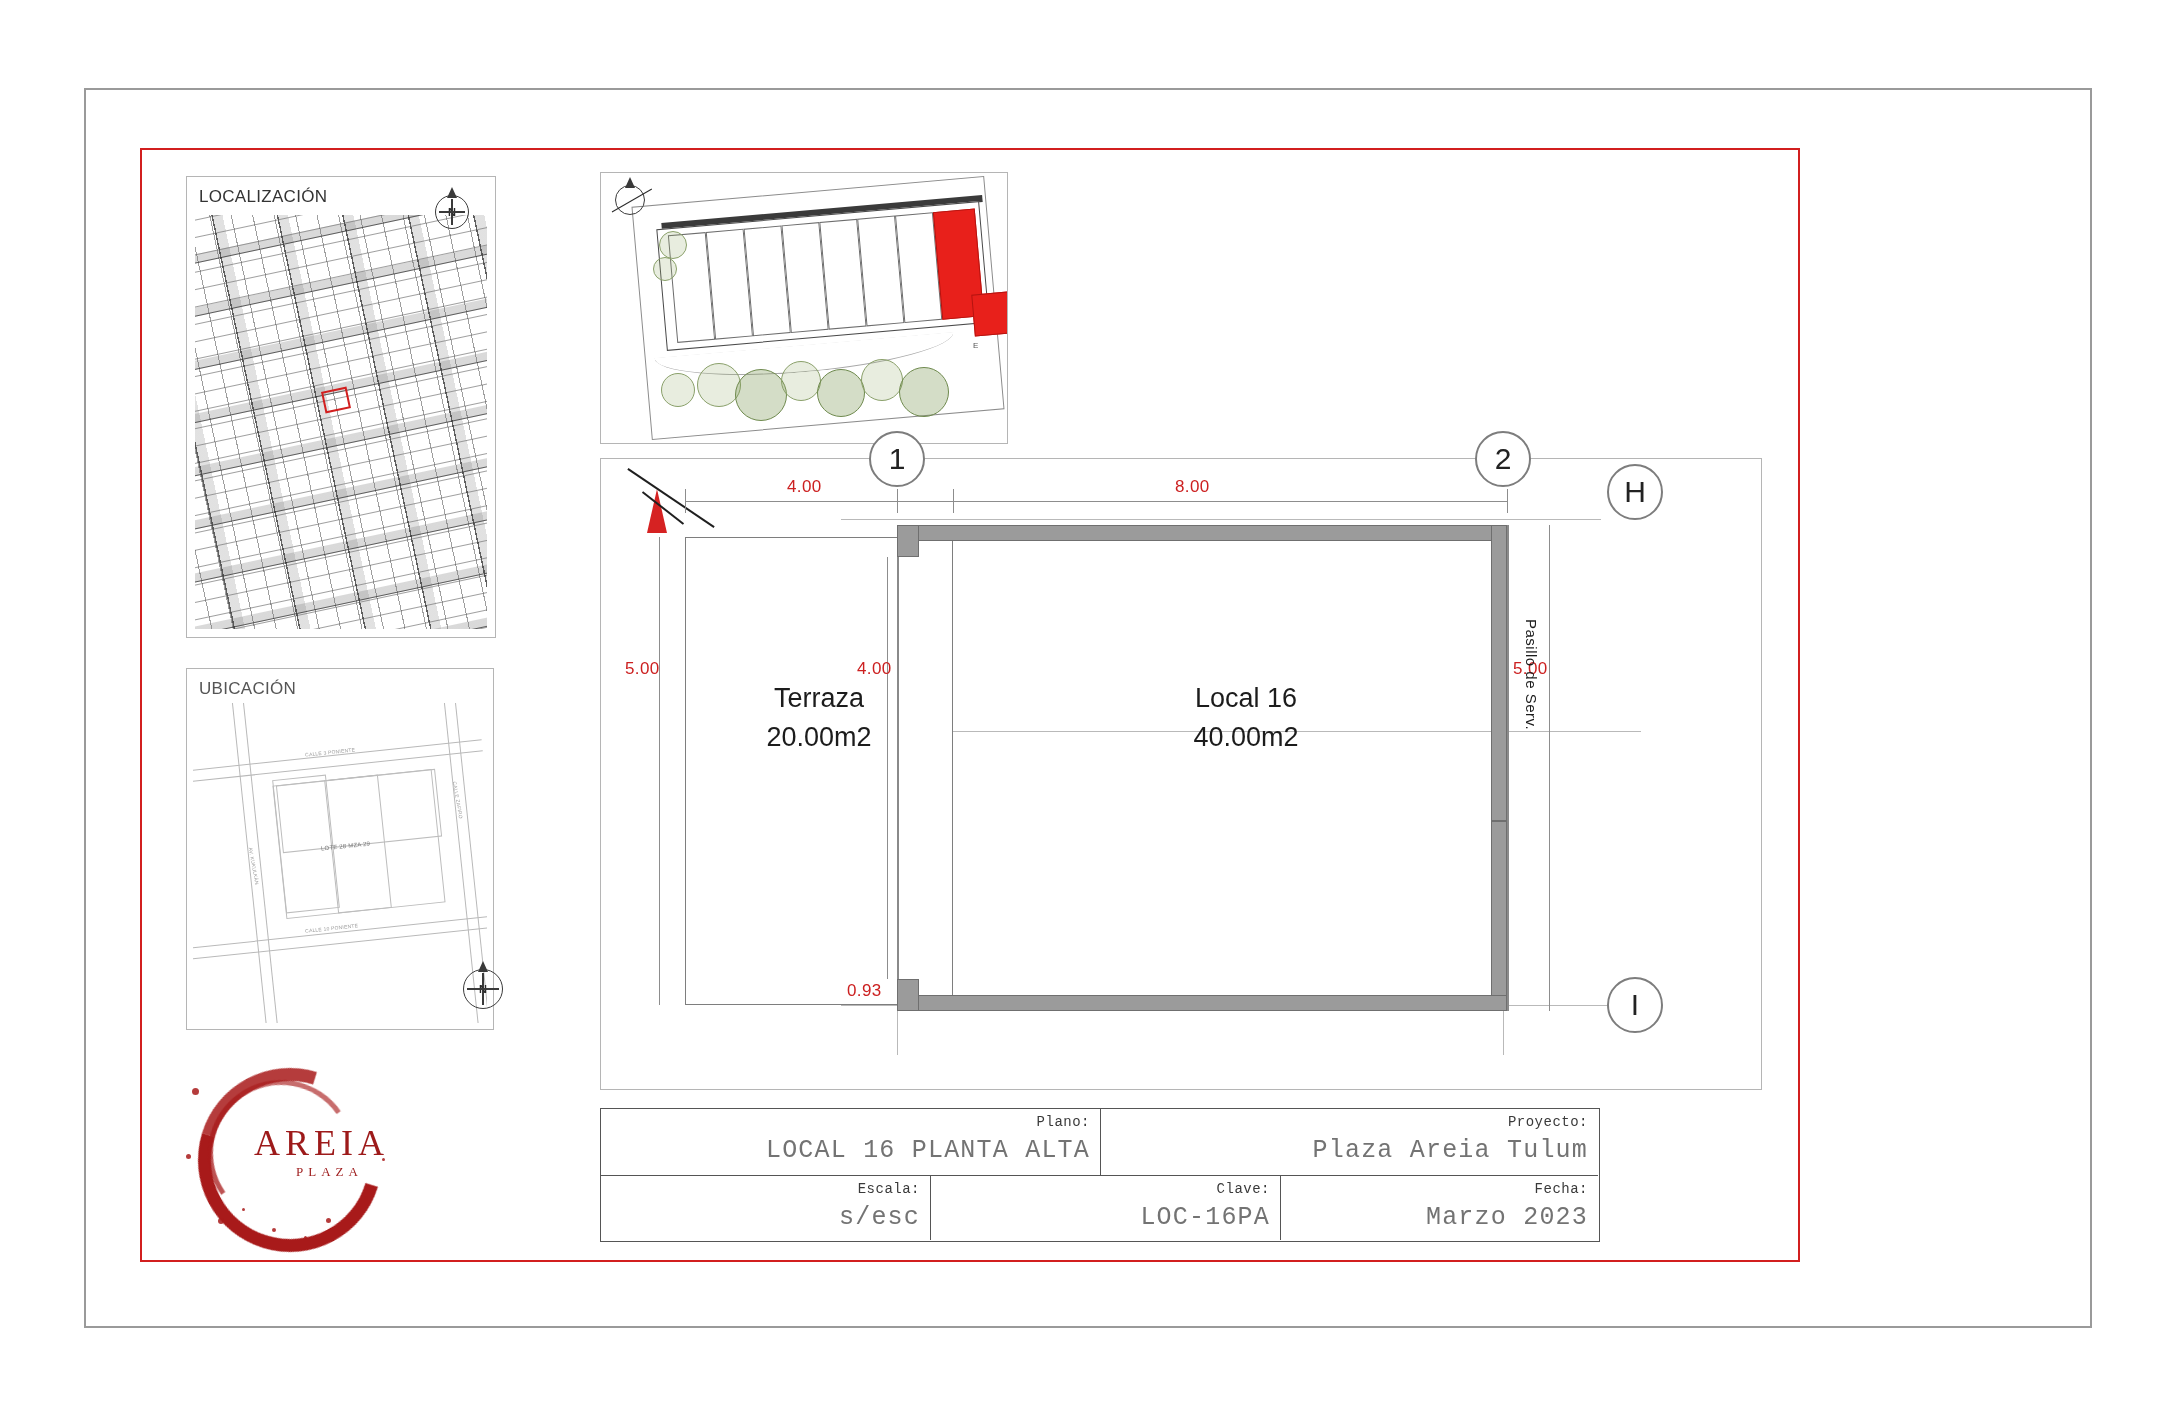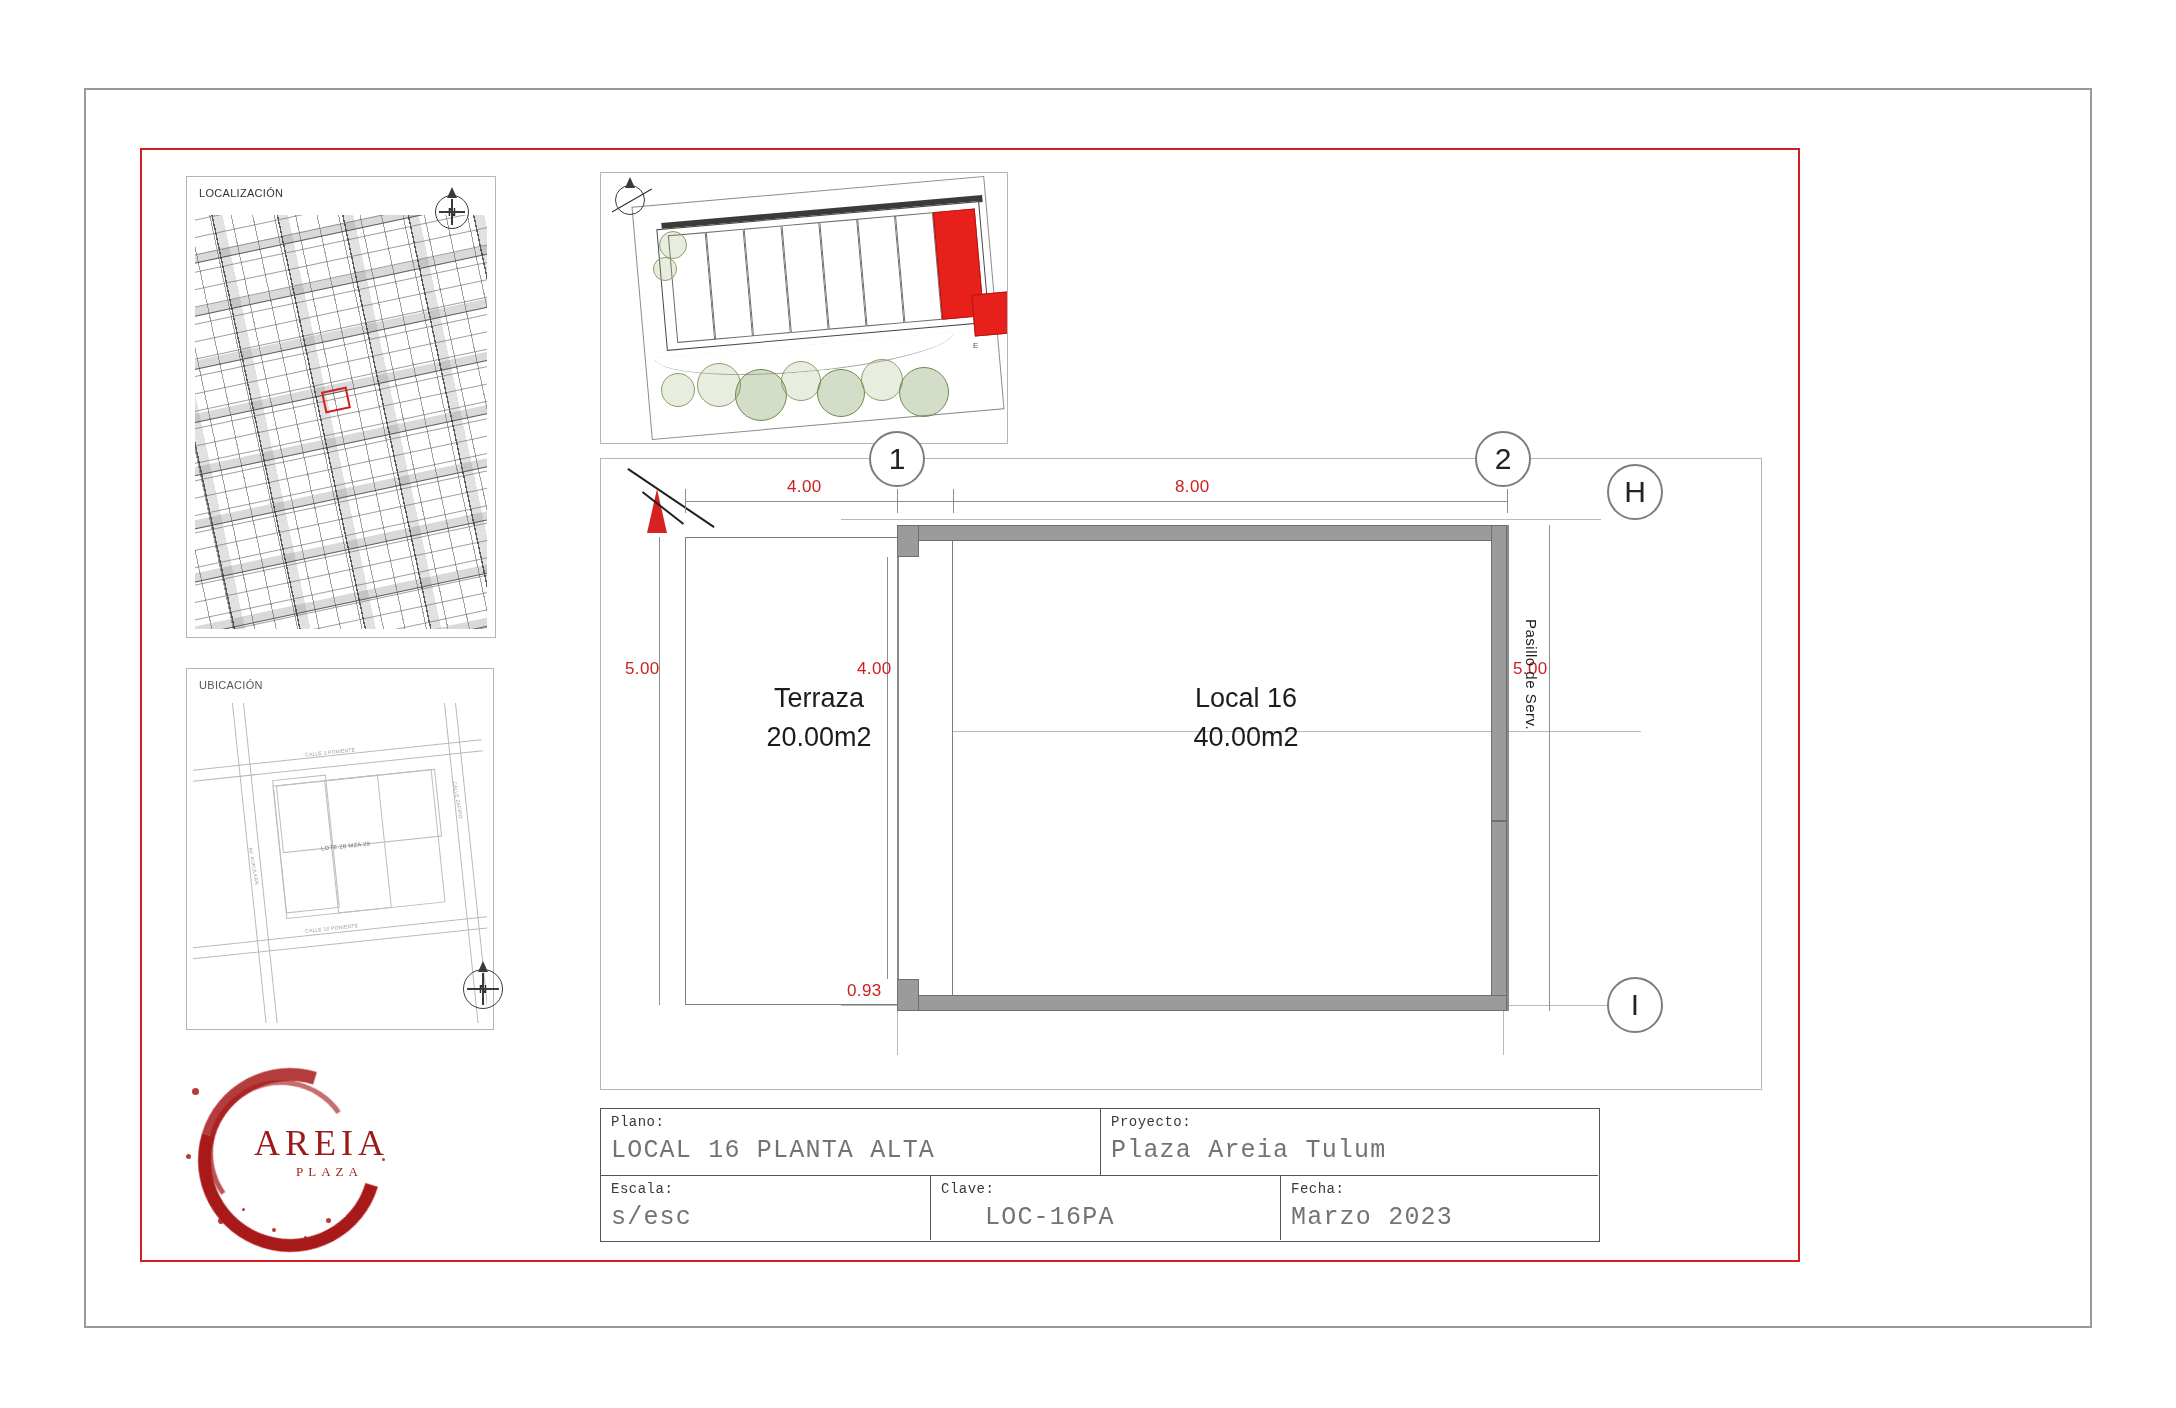--- a/index.html
+++ b/index.html
@@ -34,21 +34,21 @@
 
   
   .box {
     position: absolute;
     border: 1px solid #b5b5b5;
     box-sizing: border-box;
     background: #fff;
   }
   .box-label {
     position: absolute;
-    font-size: 11px;
+    font-size: 17px;
     color: #333;
     letter-spacing: .3px;
   }
 
   
   #localizacion { left: 186px; top: 176px; width: 310px; height: 462px; }
   #localizacion .box-label { left: 12px; top: 10px; }
   .loc-map {
     position: absolute;
     left: 8px; top: 38px; right: 8px; bottom: 8px;
@@ -350,20 +350,21 @@
     border: 1.6px solid #555;
     box-sizing: border-box;
     background: #fff;
   }
   .tb-cell {
     position: absolute;
     box-sizing: border-box;
     border-right: 1.4px solid #555;
     border-bottom: 1.4px solid #555;
     padding: 5px 10px;
+    text-align: right;
   }
   .tb-cell.last { border-right: none; }
   .tb-cell.bottom { border-bottom: none; }
   .tb-key {
     font-family: "Liberation Mono", monospace;
     font-size: 14px;
     color: #3a3a3a;
     letter-spacing: .5px;
   }
   .tb-val {

